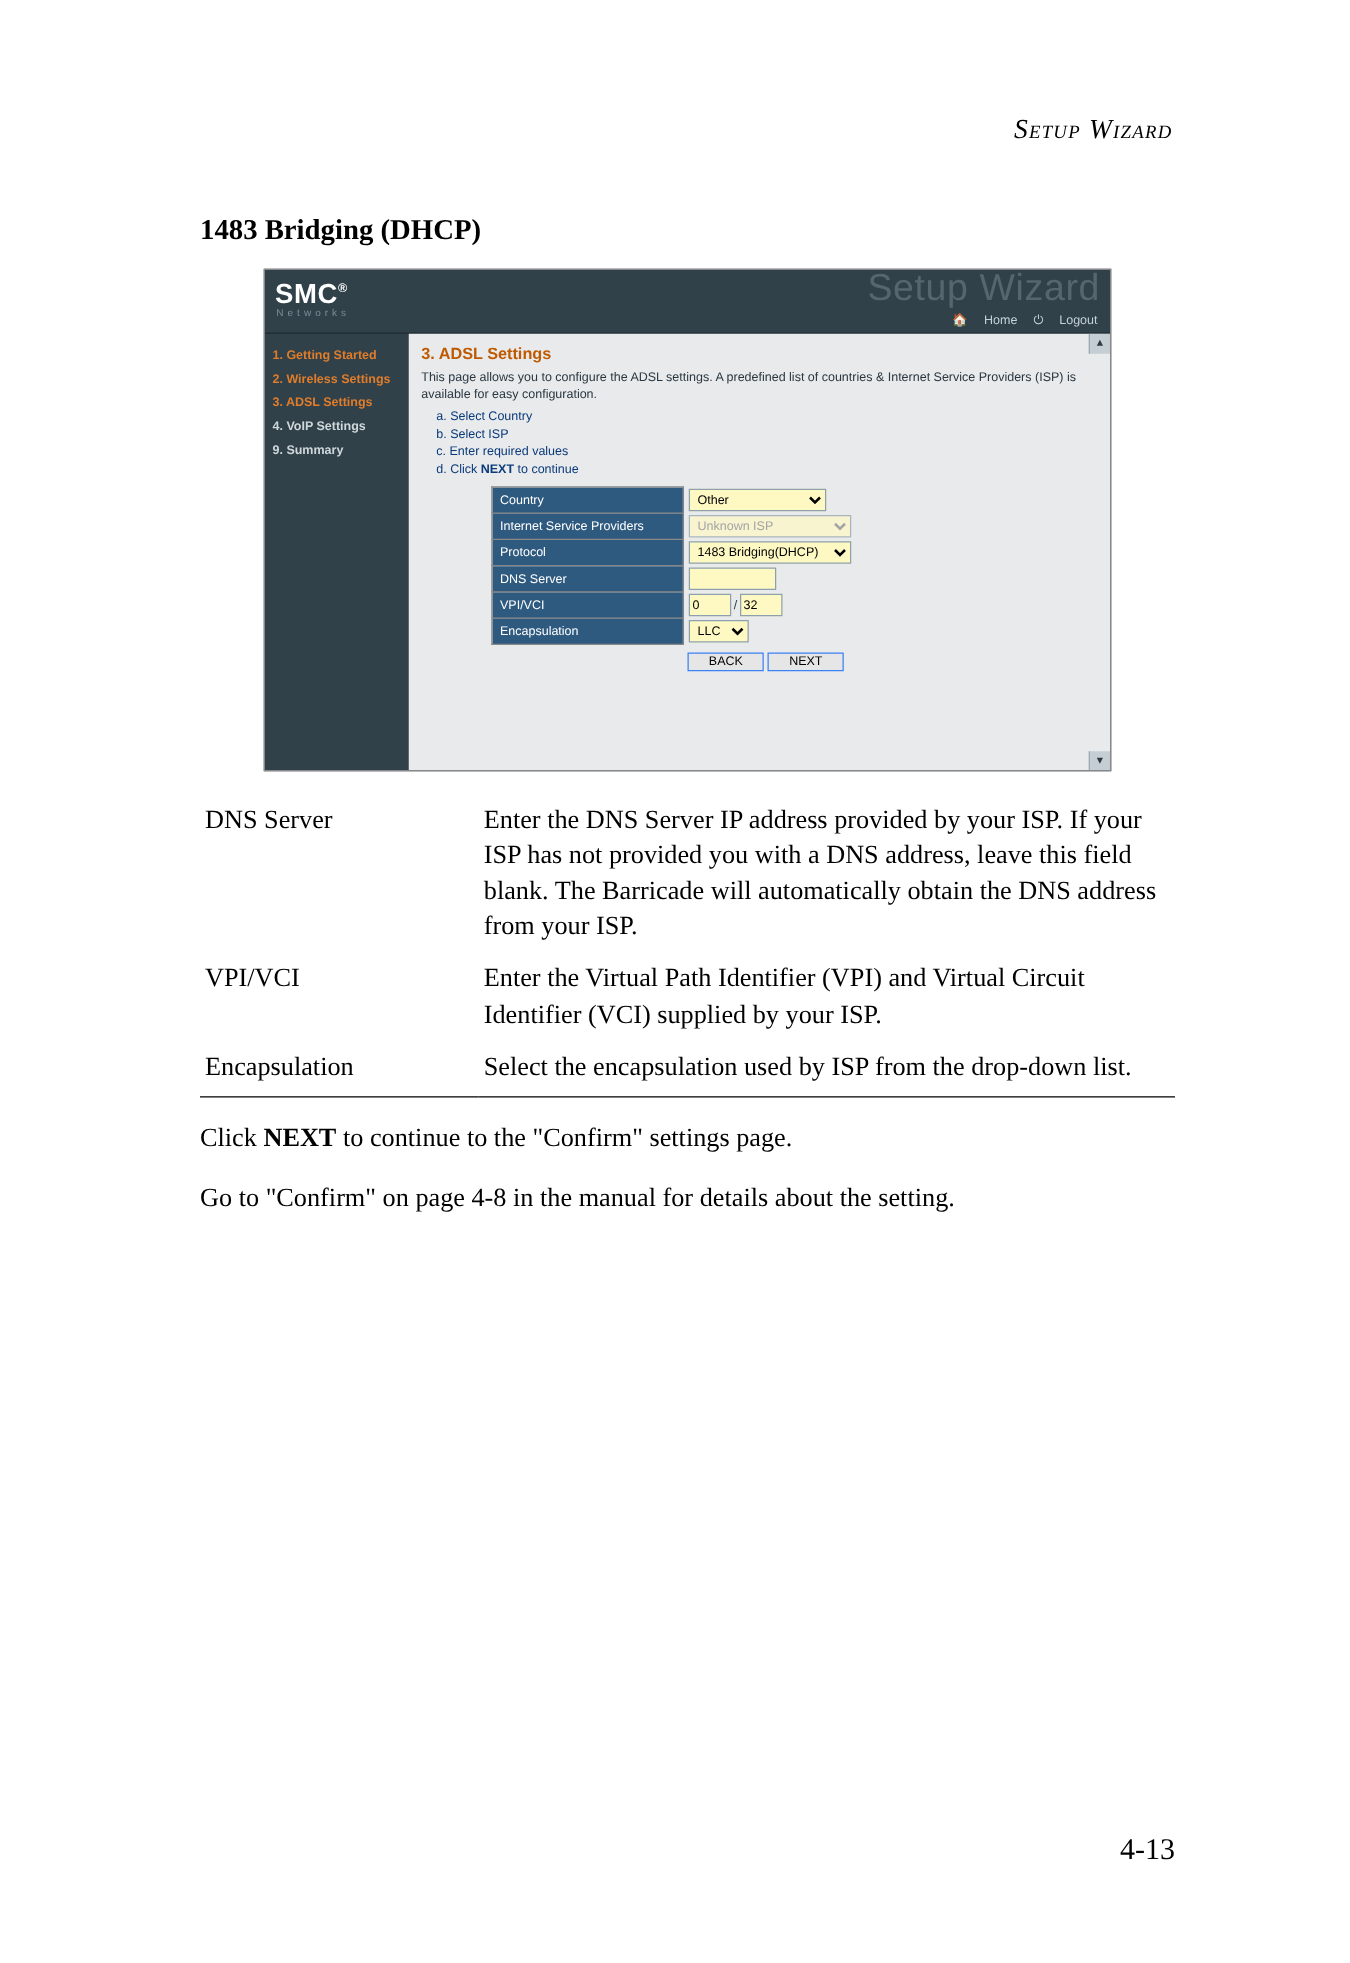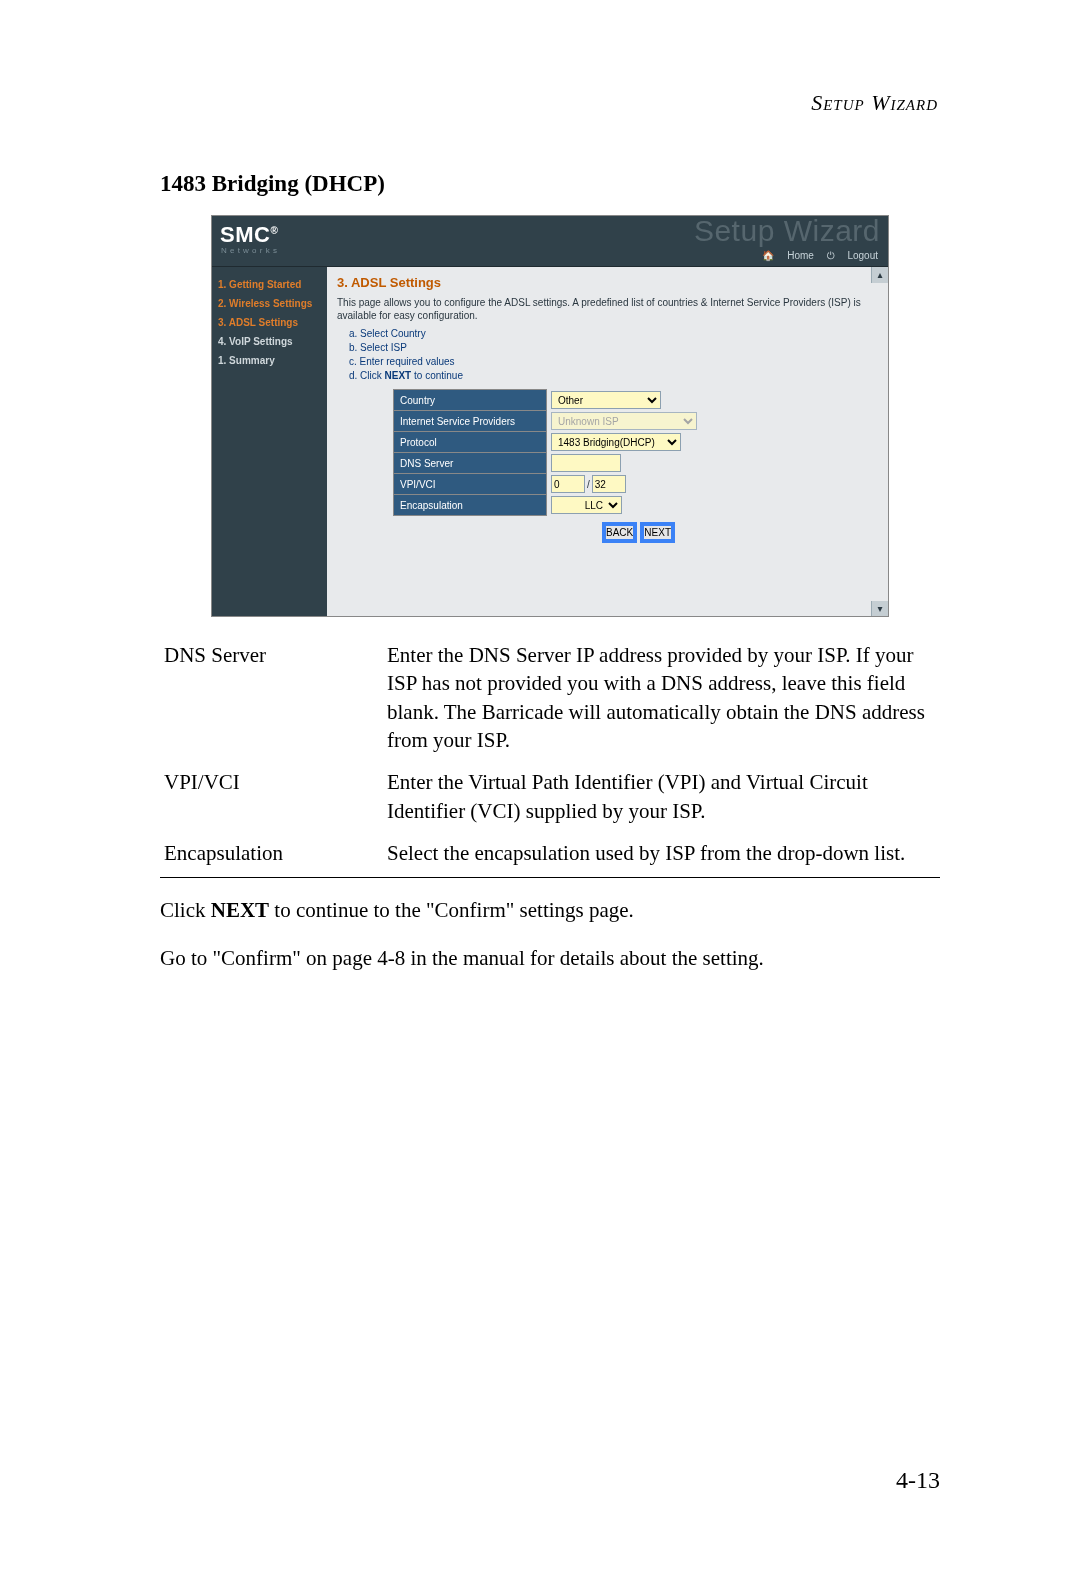--- a/index.html
+++ b/index.html
@@ -160,22 +160,22 @@
   .settings-table input.short { width: 34px; }
   .slash { padding: 0 2px; }
   .btnrow {
     text-align: right;
     padding: 6px 12px 0 0;
     margin-left: 56px;
     width: 282px;
   }
   .btnrow button {
     font-size: 10px;
-    padding: 1px 0;
-    border: 4px solid #3b82f6;
+    padding: 1px 16px;
+    border: 1px solid #3b82f6;
     background: #e6e6e6;
     font-family: Tahoma, Arial, sans-serif;
     text-align: right;
   }
   .scroll-top, .scroll-bot {
     position: absolute;
     right: 0;
     width: 16px;
     height: 16px;
     background: #c5ced3;
@@ -240,21 +240,21 @@
         <span>🏠 <span>Home</span></span>
         <span>⏻ <span>Logout</span></span>
       </div>
     </div>
     <div class="shot-body">
       <div class="sidebar">
         <div class="current">1. Getting Started</div>
         <div class="current">2. Wireless Settings</div>
         <div class="current">3. ADSL Settings</div>
         <div class="item">4. VoIP Settings</div>
-        <div class="item">1. Summary</div>
+        <div class="item">9. Summary</div>
       </div>
       <div class="main">
         <div class="scroll-top">▴</div>
         <h3>3. ADSL Settings</h3>
         <p>This page allows you to configure the ADSL settings. A predefined list of countries &amp; Internet Service Providers (ISP) is available for easy configuration.</p>
         <div class="step">a.  Select Country</div>
         <div class="step">b.  Select ISP</div>
         <div class="step">c.  Enter required values</div>
         <div class="step">
           <span>d.  Click </span><b>NEXT</b><span> to continue</span>
@@ -266,21 +266,21 @@
             <td class="lbl">Country</td>
             <td class="ctrl">
               <select style="width:110px;">
                 <option>Other</option>
               </select>
             </td>
           </tr>
           <tr>
             <td class="lbl">Internet Service Providers</td>
             <td class="ctrl">
-              <select style="width:146px;color:#888;" disabled="">
+              <select style="width:130px;color:#888;" disabled="">
                 <option>Unknown ISP</option>
               </select>
             </td>
           </tr>
           <tr>
             <td class="lbl">Protocol</td>
             <td class="ctrl">
               <select style="width:130px;">
                 <option>1483 Bridging(DHCP)</option>
               </select>
@@ -294,21 +294,21 @@
           </tr>
           <tr>
             <td class="lbl">VPI/VCI</td>
             <td class="ctrl">
               <input type="text" class="short" value="0" style=""><span class="slash">/</span><input type="text" class="short" value="32" style="">
             </td>
           </tr>
           <tr>
             <td class="lbl">Encapsulation</td>
             <td class="ctrl">
-              <select style="width:71px;text-align:right;">
+              <select style="width:48px;">
                 <option>LLC</option>
               </select>
             </td>
           </tr>
         </tbody>
           </table>
         <div class="btnrow">
           <button>BACK</button>
           <button>NEXT</button>
         </div>

